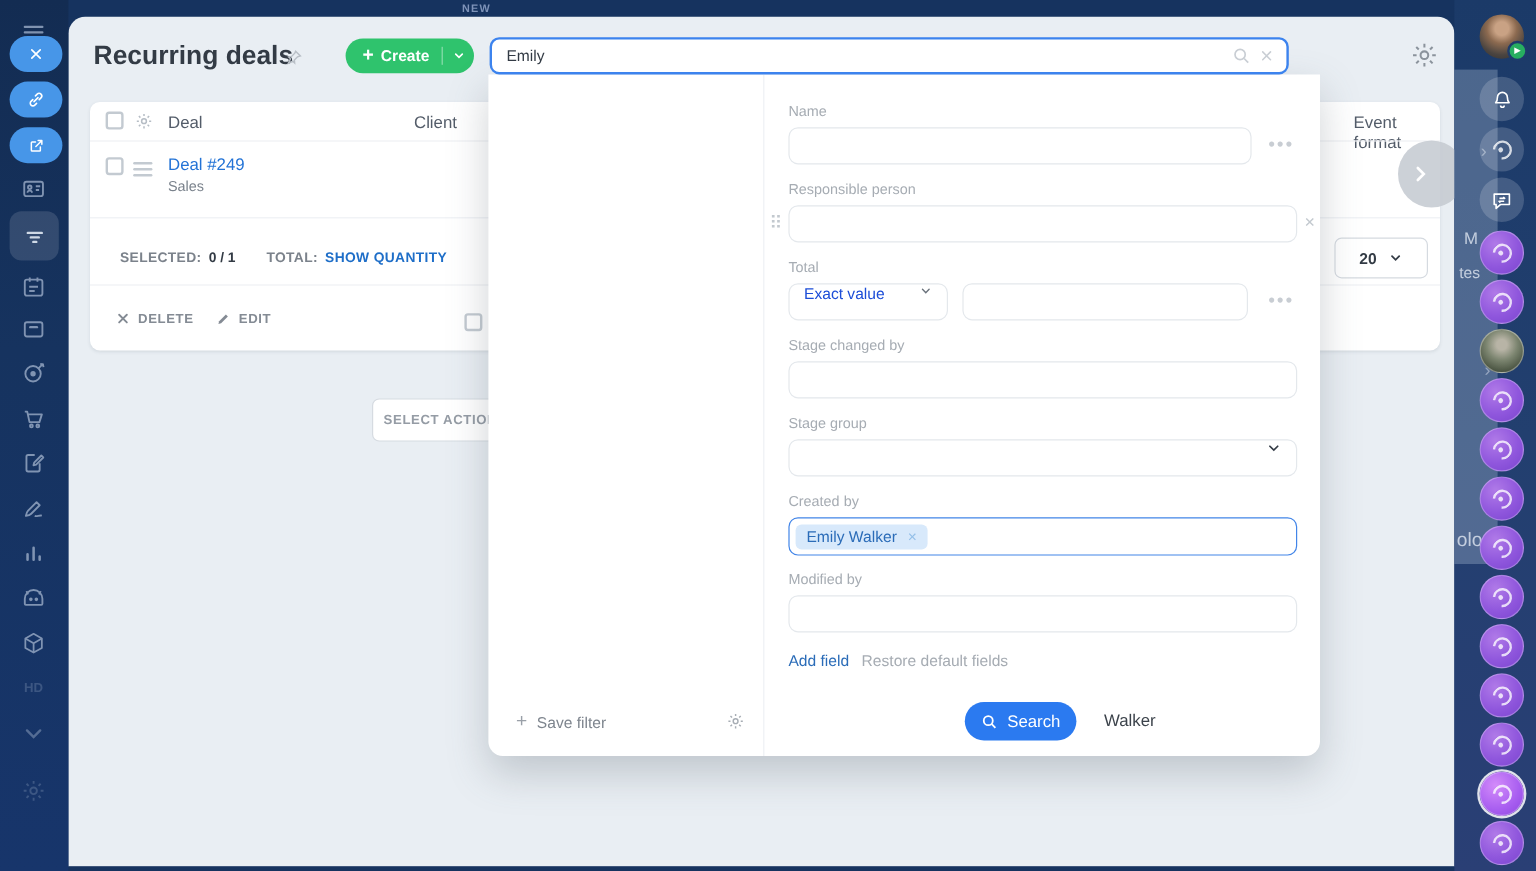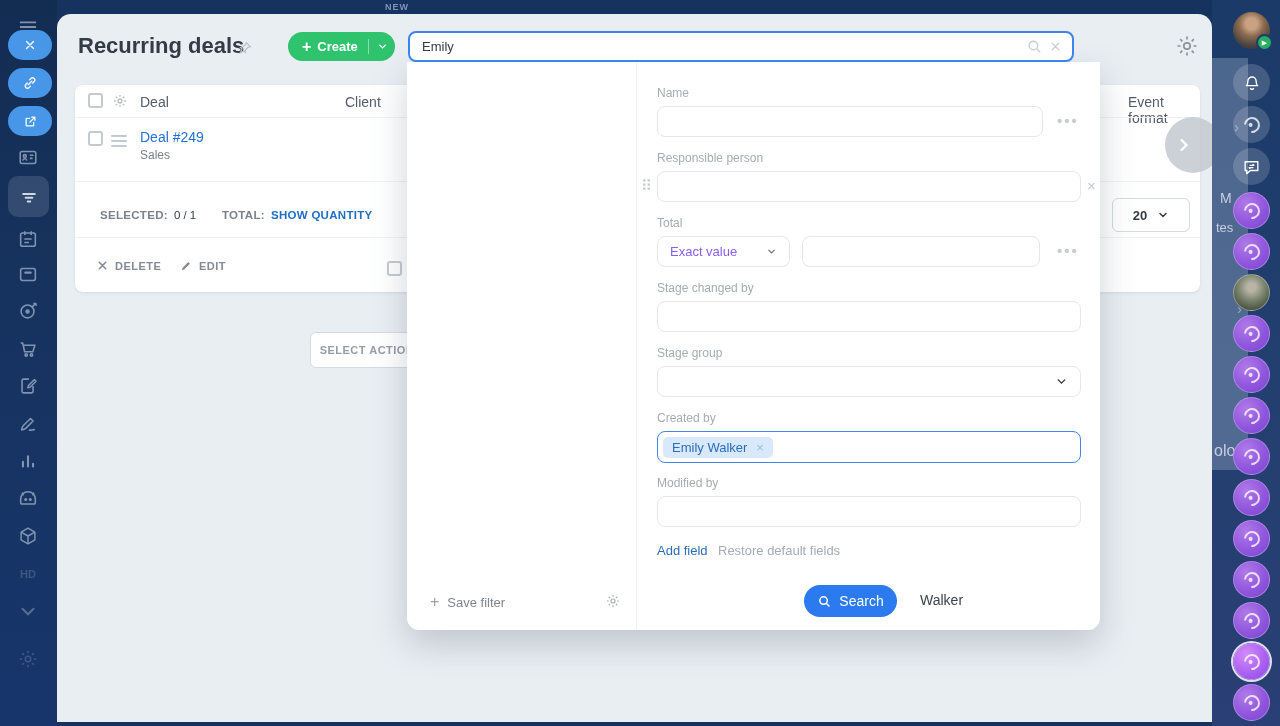--- a/index.html
+++ b/index.html
@@ -36,35 +36,35 @@
   
   #grid-card { left:75px; top:85px; width:1125px; height:207px; background:#fff; border-radius:8px; box-shadow:0 1px 3px rgba(60,70,90,.12); }
   .row-line { position:absolute; left:0; width:1125px; height:1px; background:#eef1f4; }
   .cb { width:15px; height:15px; border:2px solid #c3cad1; border-radius:3px; background:#fff; cursor:pointer; }
   .col-head { position:absolute; top:9px; font-size:14px; color:#535c69; }
   .grid-gear { color:#b6bdc5; cursor:pointer; }
   #deal-link { font-size:14px; font-weight:500; color:#2373d6; cursor:pointer; }
   #deal-sub { font-size:12px; color:#7a828c; margin-top:3px; }
   .drag-lines div { width:16px; height:2px; background:#c3cad1; margin:3px 0; border-radius:1px; }
   .stat-lbl { font-size:11.5px; font-weight:bold; letter-spacing:.3px; color:#7b828b; }
-  .stat-val { font-size:11.5px; font-weight:normal; color:#333b45; }
+  .stat-val { font-size:11.5px; font-weight:bold; color:#333b45; }
   .stat-link { font-size:11.5px; font-weight:bold; letter-spacing:.3px; color:#1e6ec8; cursor:pointer; }
   #records-box { left:1112px; top:198px; width:78px; height:34px; background:#fff; border:1px solid #d5dae0; border-radius:6px; display:flex; align-items:center; justify-content:center; gap:10px; cursor:pointer; font-size:13px; font-weight:bold; color:#333b45; }
   .action-item { position:absolute; display:flex; align-items:flex-start; gap:7px; font-size:11px; font-weight:bold; letter-spacing:.5px; color:#848b94; cursor:pointer; }
   #select-action-btn { left:235px; top:247px; width:135px; height:36px; border:1px solid #d6dbe1; border-radius:6px; background:#fff; display:flex; align-items:center; justify-content:center; gap:10px; font-size:11px; font-weight:bold; letter-spacing:.5px; color:#959ca5; cursor:pointer; }
   #scroll-chevron { left:1165px; top:117px; width:56px; height:56px; border-radius:50%; background:#c6cbd2; opacity:.88; display:flex; align-items:center; justify-content:center; color:#fff; z-index:5; cursor:pointer; }
 
   
   #filter-panel { left:407px; top:62px; width:693px; height:568px; background:#fff; border-radius:0 0 12px 12px; box-shadow:0 14px 34px rgba(83,92,105,.28); z-index:20; }
   #filter-divider { position:absolute; left:229px; top:0; width:1px; height:568px; background:#eef1f4; }
   #save-filter { position:absolute; left:23px; top:531px; display:flex; align-items:center; gap:8px; font-size:13px; color:#7e858e; cursor:pointer; }
   #filter-left-gear { position:absolute; left:198px; top:531px; width:16px; height:16px; color:#a7adb4; cursor:pointer; }
   .f-label { position:absolute; font-size:12px; color:#a6acb3; }
   .f-input { position:absolute; height:31px; background:#fff; border:1px solid #e4e8ec; border-radius:8px; cursor:text; }
-  .f-select { position:absolute; height:31px; background:#fff; border:1px solid #e4e8ec; border-radius:8px; display:flex; align-items:center; justify-content:space-between; padding:0 12px; font-size:13px; color:#8b5cf6; cursor:pointer; }
+  .f-select { position:absolute; height:31px; background:#fff; border:1px solid #e4e8ec; border-radius:8px; display:flex; align-items:flex-start; justify-content:space-between; padding:0 12px; font-size:13px; color:#1d4ed8; cursor:pointer; }
   .f-dots { position:absolute; color:#c8cdd3; font-size:15px; font-weight:bold; letter-spacing:2px; cursor:pointer; }
   .f-drag { position:absolute; color:#c3c9cf; font-size:15px; cursor:grab; }
   .f-x { position:absolute; color:#c3c9cf; font-size:15px; cursor:pointer; }
   #created-input { position:absolute; left:250px; top:369px; width:424px; height:32px; border:1.5px solid #4285e8; border-radius:8px; background:#fff; display:flex; align-items:center; padding:0 5px; cursor:text; }
   #created-tag { height:21px; background:#d8e9fb; border-radius:5px; display:flex; align-items:center; padding:0 9px; gap:9px; }
   #created-tag .tag-text { font-size:13px; color:#2b6cb8; }
   #created-tag .tag-x { color:#93bfe8; font-size:13px; cursor:pointer; }
   #add-field { position:absolute; left:250px; top:481px; font-size:13px; font-weight:500; color:#2b6cb8; cursor:pointer; }
   #restore-defaults { position:absolute; left:311px; top:481px; font-size:13px; color:#a6acb3; cursor:pointer; }
   #search-btn { position:absolute; left:397px; top:523px; width:93px; height:32px; border-radius:17px; background:#2b7af0; color:#fff; display:flex; align-items:center; justify-content:center; gap:7px; font-size:14px; font-weight:500; cursor:pointer; border:none; }

